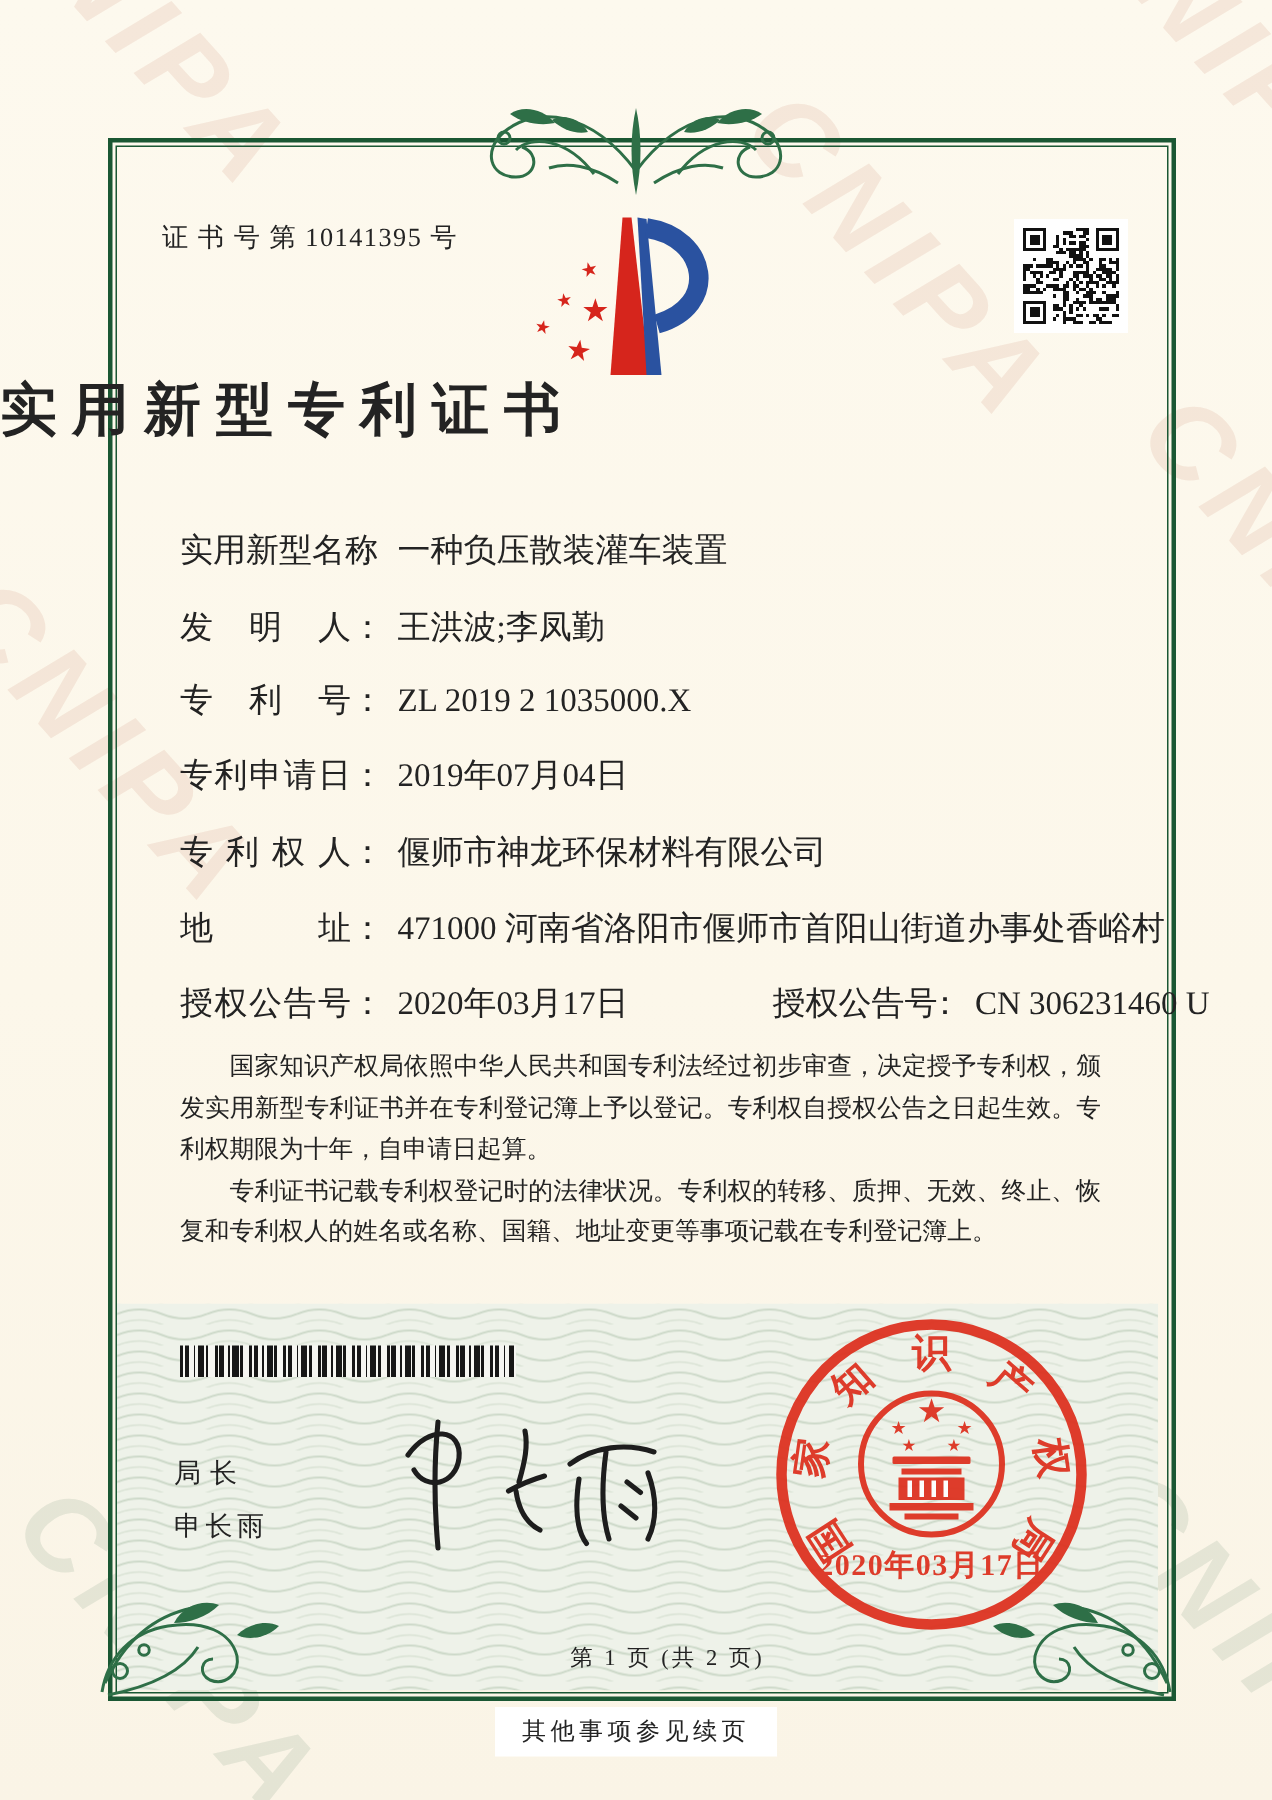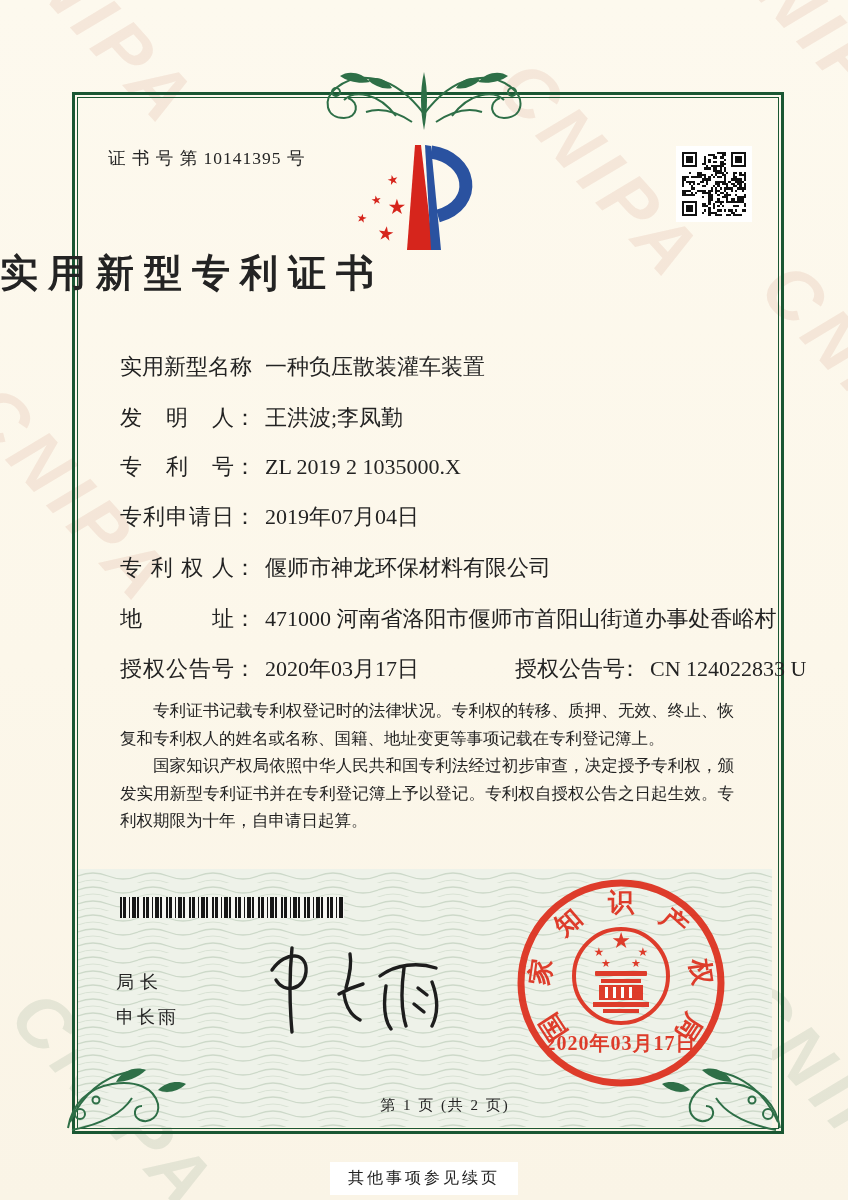--- a/index.html
+++ b/index.html
@@ -52,21 +52,21 @@
     background:repeating-linear-gradient(90deg,
       #161616 0 2px,#f6f6f2 2px 3px,#161616 3px 6px,#f6f6f2 6px 9px,
       #161616 9px 10px,#f6f6f2 10px 12px,#161616 12px 16px,#f6f6f2 16px 17px,
       #161616 17px 19px,#f6f6f2 19px 23px);}
   .director-title{left:116px;top:970px;font-size:18px;letter-spacing:6px;z-index:3;}
   .director-name{left:116px;top:1005px;font-size:18px;letter-spacing:3px;z-index:3;}
   .sig{left:242px;top:934px;z-index:4;}
   .seal{left:508px;top:874px;z-index:5;}
   .page-info{left:0;right:0;top:1096px;text-align:center;font-size:15px;
     letter-spacing:2px;z-index:3;margin-left:42px;}
-  .cont-note{left:50%;transform:translateX(-50%);top:1162px;background:#ffffff;
+  .cont-note{left:50%;transform:translateX(-50%);top:1138px;background:#ffffff;
     padding:6px 18px;font-size:16px;letter-spacing:3px;z-index:3;white-space:nowrap;}
 </style>
 </head>
 <body>
 
 <div class="page">
 
   <div class="wm" style="left:-38px;top:-26px;">CNIPA</div>
   <div class="wm" style="left:688px;top:-12px;">CNIPA</div>
   <div class="wm" style="left:468px;top:128px;">CNIPA</div>
@@ -464,26 +464,26 @@
   <div class="frow" style="top:502px;">
     <span class="flabel">专利申请日</span><span class="fcolon">：</span><span class="fvalue">2019年07月04日</span>
   </div>
   <div class="frow" style="top:553px;">
     <span class="flabel">专利权人</span><span class="fcolon">：</span><span class="fvalue">偃师市神龙环保材料有限公司</span>
   </div>
   <div class="frow" style="top:604px;">
     <span class="flabel">地址</span><span class="fcolon">：</span><span class="fvalue">471000 河南省洛阳市偃师市首阳山街道办事处香峪村</span>
   </div>
   <div class="frow" style="top:654px;">
-    <span class="flabel">授权公告号</span><span class="fcolon">：</span><span class="fvalue">2020年03月17日</span><span class="grant-no-pair"><span class="flabel2">授权公告号</span><span class="fcolon">：</span><span class="fvalue">CN 124022833 U</span></span>
+    <span class="flabel">授权公告号</span><span class="fcolon">：</span><span class="fvalue">2020年03月17日</span><span class="grant-no-pair"><span class="flabel2">授权公告号</span><span class="fcolon">：</span><span class="fvalue">CN 306231460 U</span></span>
   </div>
 
   <div class="body-text">
+    <p>国家知识产权局依照中华人民共和国专利法经过初步审查，决定授予专利权，颁发实用新型专利证书并在专利登记簿上予以登记。专利权自授权公告之日起生效。专利权期限为十年，自申请日起算。</p>
     <p>专利证书记载专利权登记时的法律状况。专利权的转移、质押、无效、终止、恢复和专利权人的姓名或名称、国籍、地址变更等事项记载在专利登记簿上。</p>
-    <p>国家知识产权局依照中华人民共和国专利法经过初步审查，决定授予专利权，颁发实用新型专利证书并在专利登记簿上予以登记。专利权自授权公告之日起生效。专利权期限为十年，自申请日起算。</p>
   </div>
 
   <div class="abs barcode"></div>
 
   <div class="abs director-title">局长</div>
   <div class="abs director-name">申长雨</div>
 
   <svg class="abs sig" width="210" height="104" viewBox="0 0 210 104">
     <g fill="none" stroke="#1d1d1d" stroke-width="3.4" stroke-linecap="round" stroke-linejoin="round">
       <path d="M50,14 C47,44 48,76 50,98"></path>

